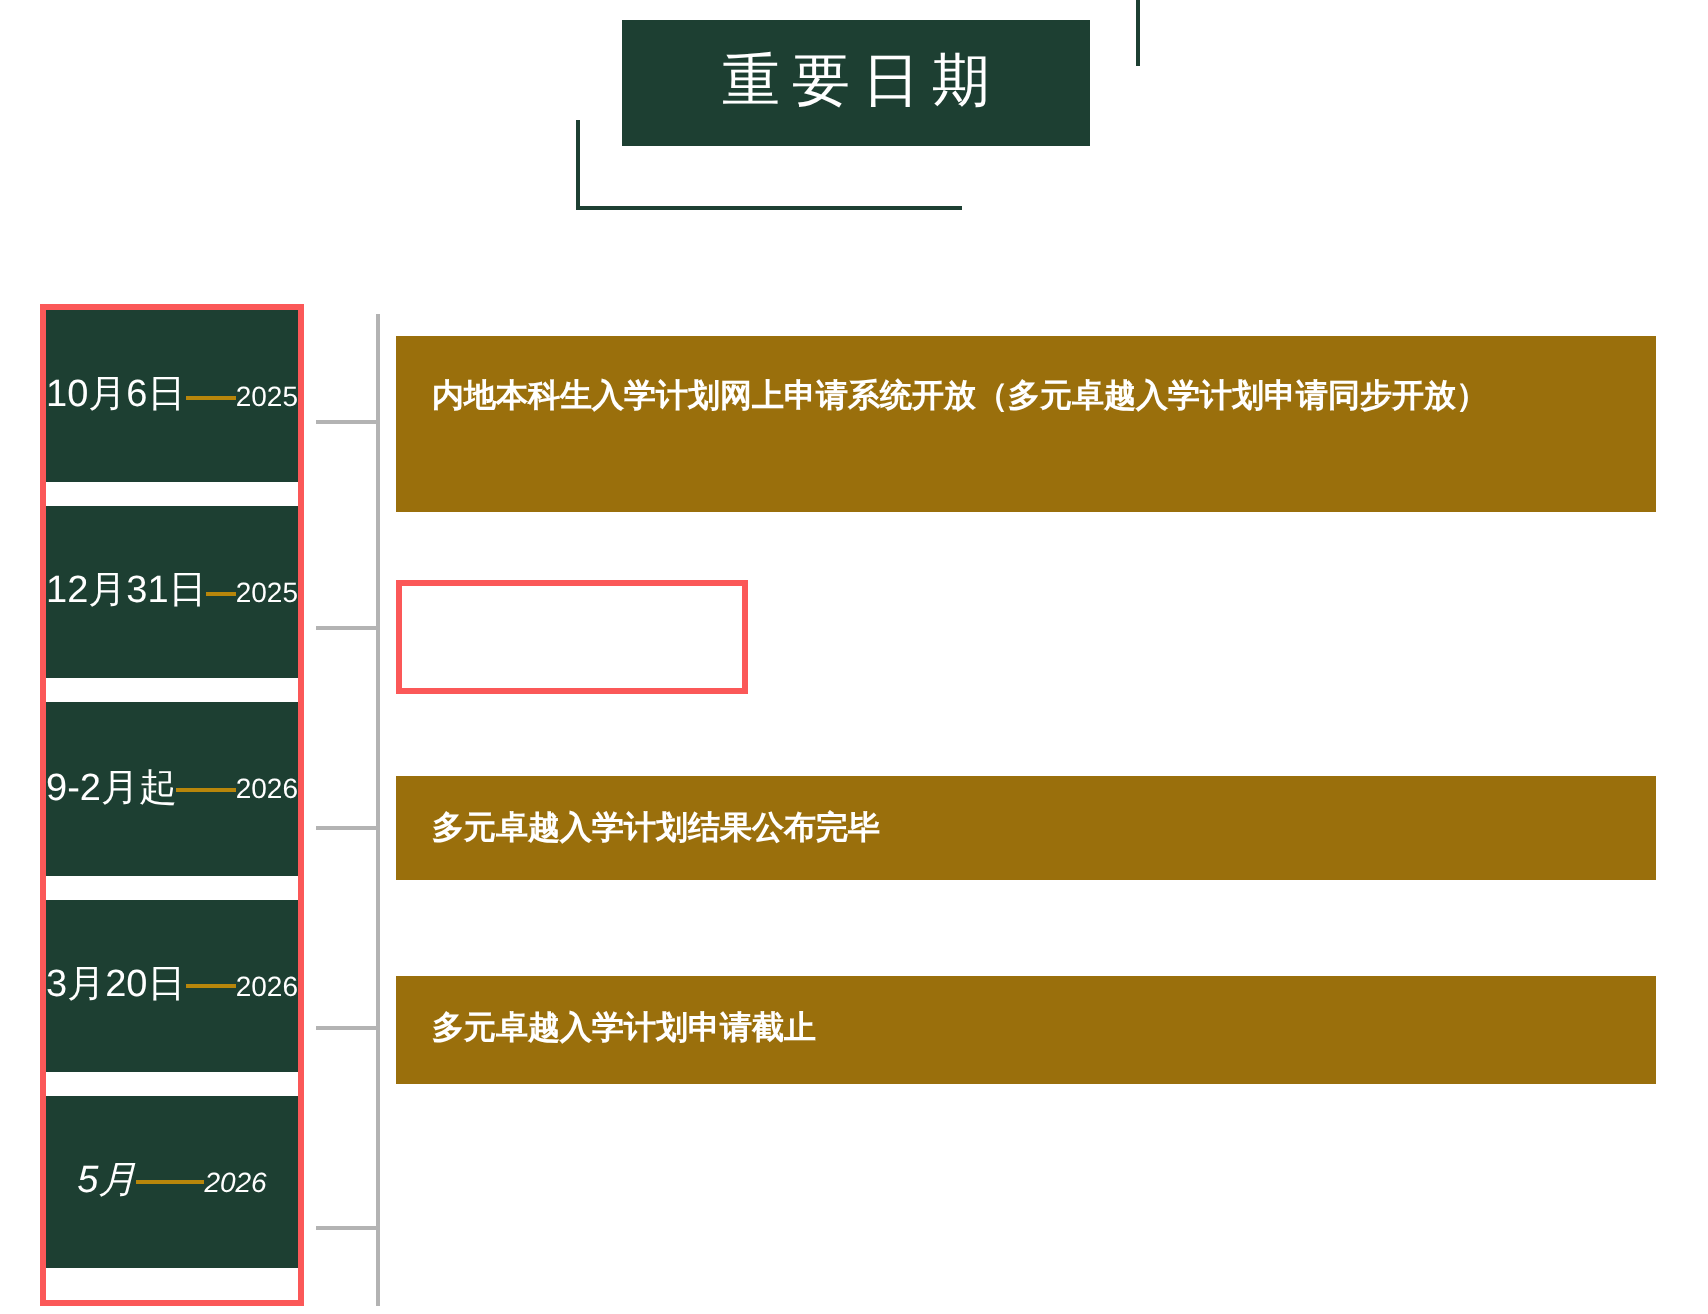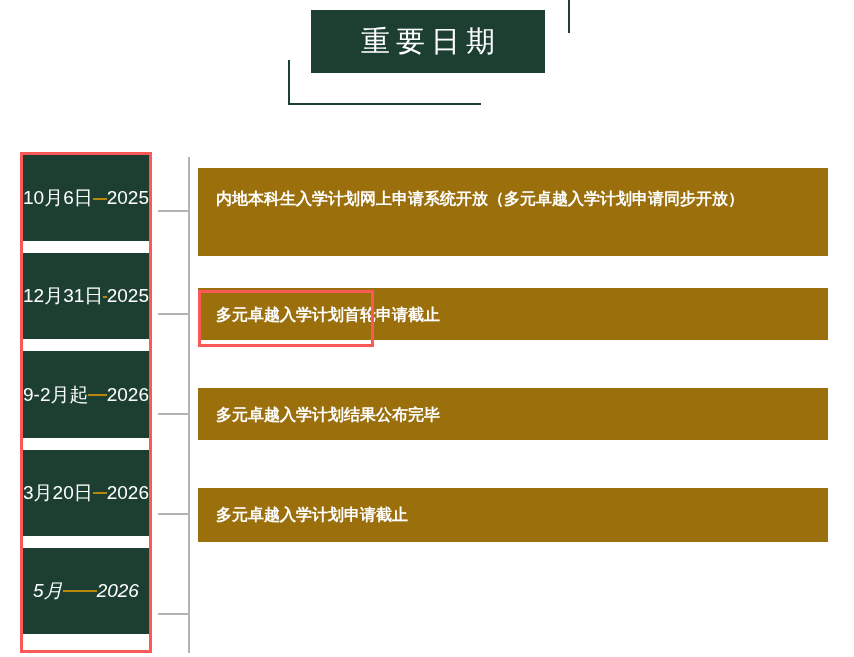--- a/index.html
+++ b/index.html
@@ -105,21 +105,21 @@
     line-height: 1.15;
     white-space: nowrap;
   }
   .date-rule {
     width: 34px;
     height: 2px;
     background: #b8860b;
     margin: 7px 0 6px 0;
   }
   .date-year {
-    font-size: 19px;
+    font-size: 14px;
     line-height: 1.15;
     white-space: nowrap;
   }
 
   
   .spine {
     position: absolute;
     left: 188px;
     top: 157px;
     width: 2px;
@@ -139,20 +139,21 @@
     position: absolute;
     left: 198px;
     width: 630px;
     background: #9a6f0c;
     box-sizing: border-box;
     padding: 14px 18px 0 18px;
     color: #ffffff;
     font-size: 16px;
     line-height: 1.65;
     font-weight: 700;
+    font-family: Liberation Mono, monospace;
   }
   .event-bar.tall { padding-top: 18px; }
 
   
   .annotation-box {
     position: absolute;
     left: 198px;
     top: 290px;
     width: 176px;
     height: 57px;
@@ -210,21 +211,20 @@
 
   <div class="spine"></div>
   <div class="tick" style="top:210px"></div>
   <div class="tick" style="top:313px"></div>
   <div class="tick" style="top:413px"></div>
   <div class="tick" style="top:513px"></div>
   <div class="tick" style="top:613px"></div>
 
   <div class="event-bar tall" style="top:168px;height:88px">内地本科生入学计划网上申请系统开放（多元卓越入学计划申请同步开放）</div>
 
-  <div class="event-bar" style="top:288px;height:52px">多元卓越入学计划首轮申请截止</div>
 
   <div class="event-bar" style="top:388px;height:52px">多元卓越入学计划结果公布完毕</div>
 
   <div class="event-bar" style="top:488px;height:54px">多元卓越入学计划申请截止</div>
 
 
   <div class="annotation-box"></div>
 
 </div>
 

